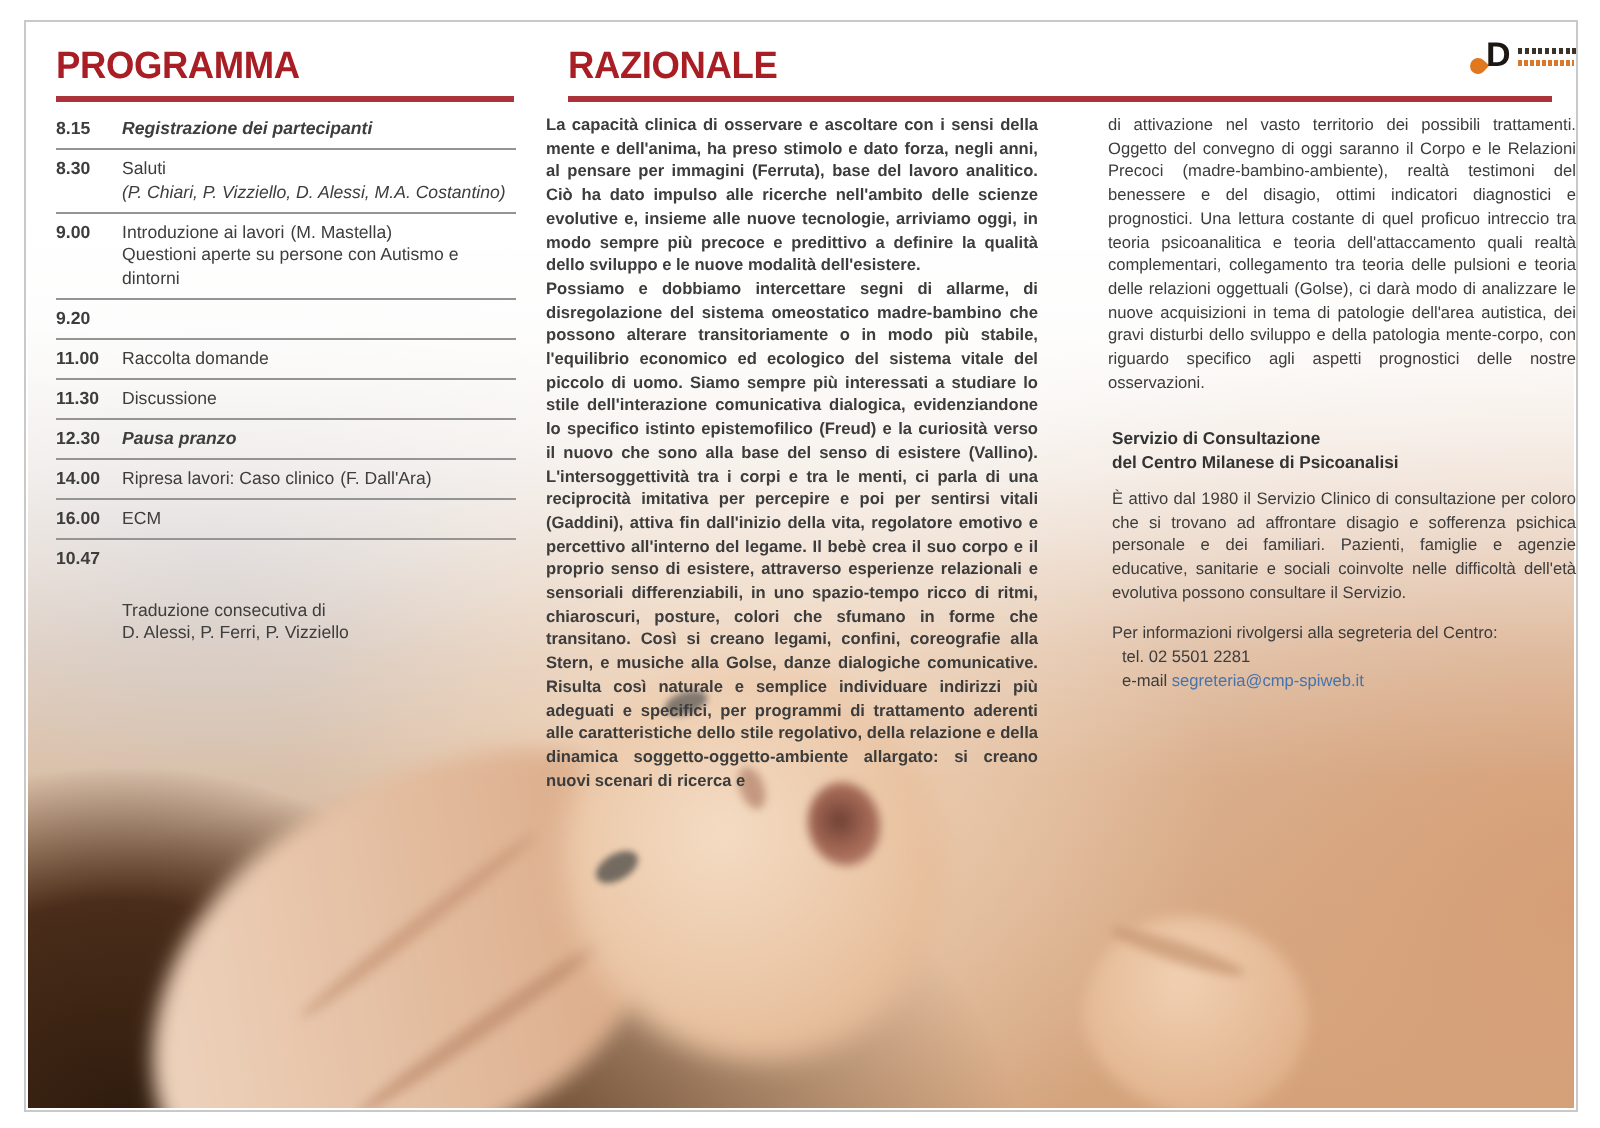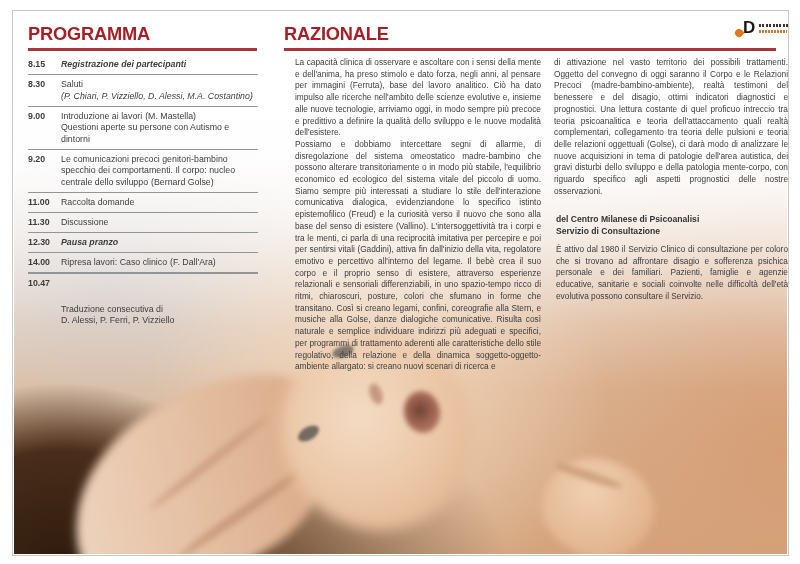--- a/index.html
+++ b/index.html
@@ -80,21 +80,21 @@
   .sep { height:1px; background:#949494; }
   .bi { font-weight:700; font-style:italic; }
   .ital { font-style:italic; }
   .inline-ital { margin-left:3px; }
   .line2 { display:block; }
   .prog-footer { margin:11px 0 0 33px; }
 
   
   .body-text { font-size:8.3px; line-height:11.7px; color:#3c3c3c; text-align:justify;
     hyphens:auto; -webkit-hyphens:auto; }
-  .col-mid { position:absolute; left:282px; top:46px; width:246px; z-index:2; }
+  .col-mid { position:absolute; left:260px; top:46px; width:246px; z-index:2;font-weight:bold; }
   .col-right { position:absolute; left:541px; top:0; width:234px; height:546px; z-index:2; }
   .r-par { position:absolute; left:0; top:46px; width:234px; }
   .r-head { position:absolute; left:2px; top:202px; width:234px; font-size:8.6px; line-height:12px;
     font-weight:700; color:#333; text-align:left; }
   .r-body { position:absolute; left:2px; top:233px; width:232px; }
   .r-info { position:absolute; left:2px; top:299px; width:232px; font-size:8.3px; line-height:12px;
     color:#3c3c3c; text-align:left; }
   .r-info .indent { padding-left:5px; }
   .email-link { color:#4473ae; text-decoration:none; }
 </style>
@@ -143,21 +143,20 @@
     <div class="sep"></div>
 
     <div class="prog-item">
       <span class="prog-time">9.00</span>
       <span class="prog-text"><span>Introduzione ai lavori</span><span class="inline-ital">(M. Mastella)</span><span class="line2">Questioni aperte su persone con Autismo e dintorni</span></span>
     </div>
     <div class="sep"></div>
 
     <div class="prog-item">
       <span class="prog-time">9.20</span>
-      <span class="prog-text"><span>Le comunicazioni precoci genitori-bambino specchio dei comportamenti. Il corpo: nucleo centrale dello sviluppo</span><span class="inline-ital">(Bernard Golse)</span></span>
     </div>
     <div class="sep"></div>
 
     <div class="prog-item">
       <span class="prog-time">11.00</span>
       <span class="prog-text"><span>Raccolta domande</span></span>
     </div>
     <div class="sep"></div>
 
     <div class="prog-item">
@@ -171,20 +170,24 @@
       <span class="prog-text"><span class="bi">Pausa pranzo</span></span>
     </div>
     <div class="sep"></div>
 
     <div class="prog-item">
       <span class="prog-time">14.00</span>
       <span class="prog-text"><span>Ripresa lavori: Caso clinico</span><span class="inline-ital">(F. Dall'Ara)</span></span>
     </div>
     <div class="sep"></div>
 
+    <div class="prog-item">
+      <span class="prog-time">16.00</span>
+      <span class="prog-text"><span>ECM</span></span>
+    </div>
     <div class="sep"></div>
 
     <div class="prog-item">
       <span class="prog-time">10.47</span>
     </div>
 
     <div class="prog-footer">
       <span class="line2">Traduzione consecutiva di</span>
       <span class="line2">D. Alessi, P. Ferri, P. Vizziello</span>
     </div>
@@ -192,21 +195,26 @@
 
   <div class="col-mid body-text">
     <div>La capacità clinica di osservare e ascoltare con i sensi della mente e dell'anima, ha preso stimolo e dato forza, negli anni, al pensare per immagini (Ferruta), base del lavoro analitico. Ciò ha dato impulso alle ricerche nell'ambito delle scienze evolutive e, insieme alle nuove tecnologie, arriviamo oggi, in modo sempre più precoce e predittivo a definire la qualità dello sviluppo e le nuove modalità dell'esistere.</div>
     <div>Possiamo e dobbiamo intercettare segni di allarme, di disregolazione del sistema omeostatico madre-bambino che possono alterare transitoriamente o in modo più stabile, l'equilibrio economico ed ecologico del sistema vitale del piccolo di uomo. Siamo sempre più interessati a studiare lo stile dell'interazione comunicativa dialogica, evidenziandone lo specifico istinto epistemofilico (Freud) e la curiosità verso il nuovo che sono alla base del senso di esistere (Vallino). L'intersoggettività tra i corpi e tra le menti, ci parla di una reciprocità imitativa per percepire e poi per sentirsi vitali (Gaddini), attiva fin dall'inizio della vita, regolatore emotivo e percettivo all'interno del legame. Il bebè crea il suo corpo e il proprio senso di esistere, attraverso esperienze relazionali e sensoriali differenziabili, in uno spazio-tempo ricco di ritmi, chiaroscuri, posture, colori che sfumano in forme che transitano. Così si creano legami, confini, coreografie alla Stern, e musiche alla Golse, danze dialogiche comunicative. Risulta così naturale e semplice individuare indirizzi più adeguati e specifici, per programmi di trattamento aderenti alle caratteristiche dello stile regolativo, della relazione e della dinamica soggetto-oggetto-ambiente allargato: si creano nuovi scenari di ricerca e</div>
   </div>
 
   <div class="col-right">
     <div class="r-par body-text">di attivazione nel vasto territorio dei possibili trattamenti. Oggetto del convegno di oggi saranno il Corpo e le Relazioni Precoci (madre-bambino-ambiente), realtà testimoni del benessere e del disagio, ottimi indicatori diagnostici e prognostici. Una lettura costante di quel proficuo intreccio tra teoria psicoanalitica e teoria dell'attaccamento quali realtà complementari, collegamento tra teoria delle pulsioni e teoria delle relazioni oggettuali (Golse), ci darà modo di analizzare le nuove acquisizioni in tema di patologie dell'area autistica, dei gravi disturbi dello sviluppo e della patologia mente-corpo, con riguardo specifico agli aspetti prognostici delle nostre osservazioni.</div>
 
     <div class="r-head">
+      <span class="line2">Servizio di Consultazione</span>
       <span class="line2">del Centro Milanese di Psicoanalisi</span>
-      <span class="line2">Servizio di Consultazione</span>
     </div>
 
     <div class="r-body body-text">È attivo dal 1980 il Servizio Clinico di consultazione per coloro che si trovano ad affrontare disagio e sofferenza psichica personale e dei familiari. Pazienti, famiglie e agenzie educative, sanitarie e sociali coinvolte nelle difficoltà dell'età evolutiva possono consultare il Servizio.</div>
 
+    <div class="r-info">
+      <span class="line2">Per informazioni rivolgersi alla segreteria del Centro:</span>
+      <span class="line2 indent">tel. 02 5501 2281</span>
+      <span class="line2 indent"><span>e-mail </span><a href="#" class="email-link">segreteria@cmp-spiweb.it</a></span>
+    </div>
   </div>
 
 </div>
 
 </body></html>

